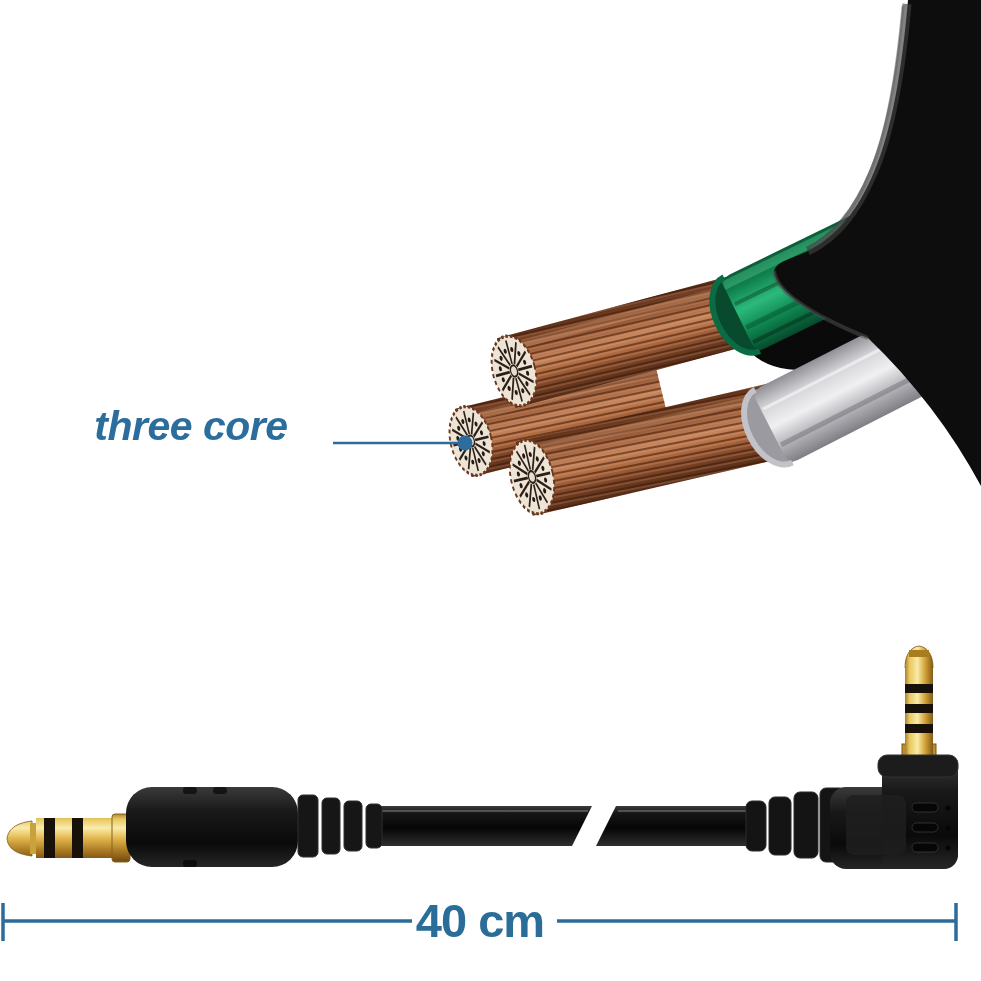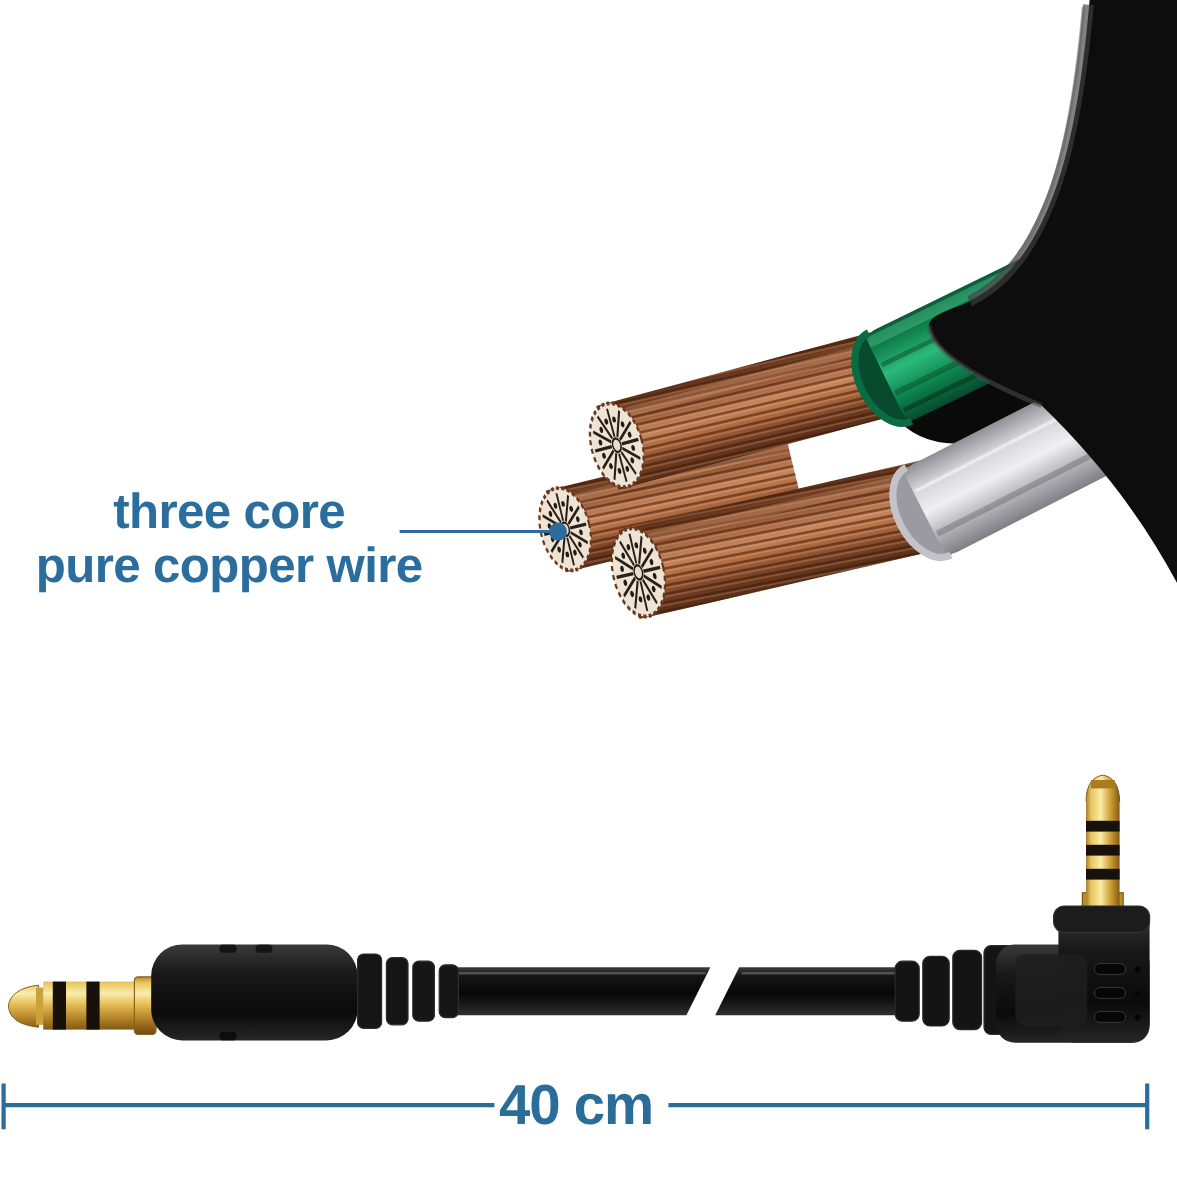--- a/index.html
+++ b/index.html
@@ -6,21 +6,21 @@
   .canvas{
     position:relative;width:981px;height:981px;background:#ffffff;overflow:hidden;
     font-family:"Liberation Sans", sans-serif;
   }
   .canvas svg{position:absolute;left:0;display:block;}
   #top-photo{top:0;}
   #bottom-photo{top:620px;}
   .wire-callout{
     position:absolute;left:26px;top:404px;width:330px;
     text-align:center;color:#2b6d9d;font-weight:bold;
-    font-size:41px;line-height:45px;letter-spacing:-0.5px;
+    font-size:41px;line-height:45px;letter-spacing:-0.5px;font-style:italic;
   }
   .meas-text{
     font-family:"Liberation Sans", sans-serif;
     font-weight:bold;font-size:47px;fill:#2a6d98;letter-spacing:-1px;
   }
 </style>
 </head>
 <body>
 
 <div class="canvas">
@@ -145,21 +145,20 @@
     </g>
 
     <g>
       <line x1="333" y1="443" x2="463" y2="443" stroke="#2b6d9d" stroke-width="2.5"></line>
       <circle cx="465" cy="443" r="7.5" fill="#2b6d9d"></circle>
     </g>
   </svg>
 
   <div class="wire-callout">
     <div>three core</div>
-    <div>pure copper wire</div>
   </div>
 
   <svg id="bottom-photo" width="981" height="361" viewBox="0 620 981 361">
     <defs>
       <linearGradient id="cableGrad" x1="0" y1="0" x2="0" y2="1">
         <stop offset="0" stop-color="#3c3c3c"></stop>
         <stop offset="0.18" stop-color="#161616"></stop>
         <stop offset="0.55" stop-color="#060606"></stop>
         <stop offset="0.8" stop-color="#1c1c1c"></stop>
         <stop offset="1" stop-color="#303030"></stop>

